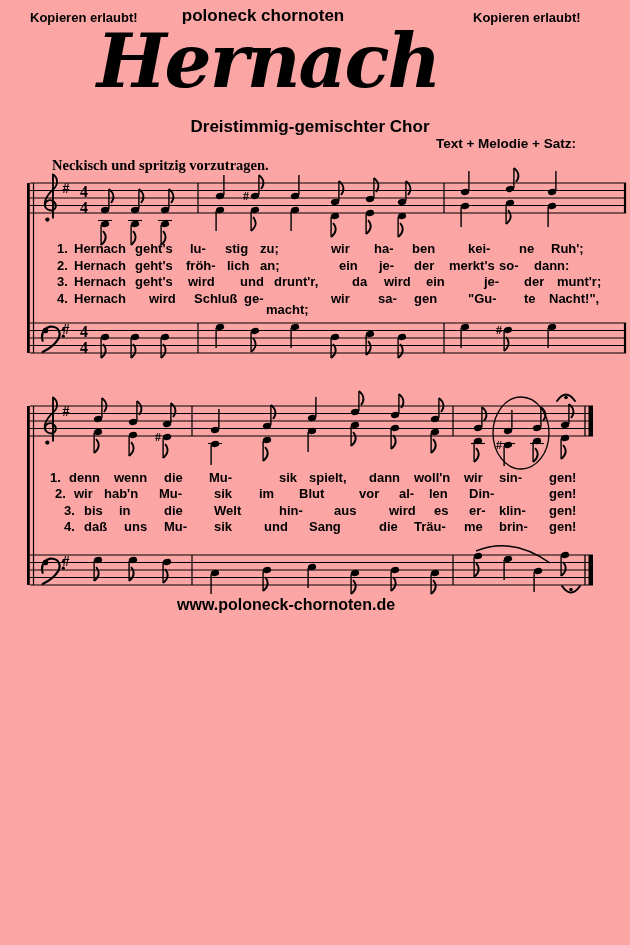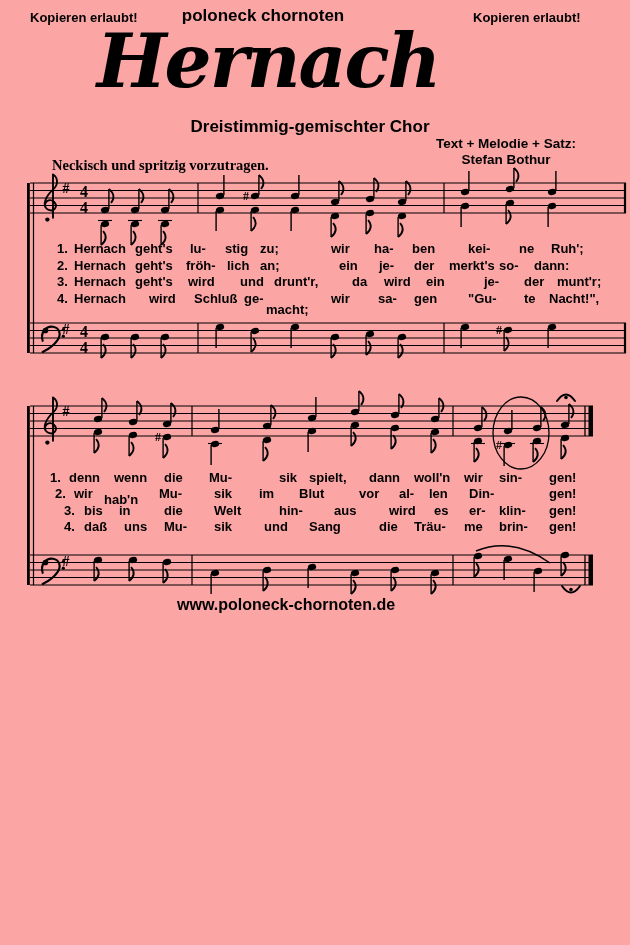--- a/index.html
+++ b/index.html
@@ -24,21 +24,20 @@
 
   <div class="abs copy" style="left:30px;top:10px">Kopieren erlaubt!</div>
   <div class="abs brand" style="left:263px;top:6px">poloneck chornoten</div>
   <div class="abs copy" style="left:473px;top:10px">Kopieren erlaubt!</div>
 
   <div class="abs title" style="left:268px;top:24px">Hernach</div>
   <div class="abs subtitle" style="left:310px;top:117px">Dreistimmig-gemischter Chor</div>
 
   <div class="abs credits" style="left:420px;top:136px">
     <div>Text + Melodie + Satz:</div>
-    <div>Stefan Bothur</div>
   </div>
 
   <div class="abs tempo" style="left:52px;top:157px">Neckisch und spritzig vorzutragen.</div>
 
   <svg id="score" width="630" height="945" viewBox="0 0 630 945">
       <rect x="27" y="183" width="2.8" height="170" fill="#000"></rect>
       <line x1="33.5" y1="183" x2="33.5" y2="353" stroke="#000" stroke-width="1.2"></line>
       <g>
         <line x1="30" y1="183" x2="626" y2="183" stroke="#000" stroke-width="1.1"></line>
         <line x1="30" y1="190.5" x2="626" y2="190.5" stroke="#000" stroke-width="1.1"></line>
@@ -547,21 +546,21 @@
       <span style="left: 209px; top: 470px;">Mu-</span>
       <span style="left: 279px; top: 470px;">sik</span>
       <span style="left: 309px; top: 470px;">spielt,</span>
       <span style="left: 369px; top: 470px;">dann</span>
       <span style="left: 414px; top: 470px;">woll'n</span>
       <span style="left: 464px; top: 470px;">wir</span>
       <span style="left: 499px; top: 470px;">sin-</span>
       <span style="left: 549px; top: 470px;">gen!</span>
       <span style="left: 55px; top: 486px;">2.</span>
       <span style="left: 74px; top: 486px;">wir</span>
-      <span style="left: 104px; top: 486px; margin-top: 6px;">hab'n</span>
+      <span style="left: 104px; top: 486px;">hab'n</span>
       <span style="left: 159px; top: 486px;">Mu-</span>
       <span style="left: 214px; top: 486px;">sik</span>
       <span style="left: 259px; top: 486px;">im</span>
       <span style="left: 299px; top: 486px;">Blut</span>
       <span style="left: 359px; top: 486px;">vor</span>
       <span style="left: 399px; top: 486px;">al-</span>
       <span style="left: 429px; top: 486px;">len</span>
       <span style="left: 469px; top: 486px;">Din-</span>
       <span style="left: 549px; top: 486px;">gen!</span>
       <span style="left: 64px; top: 503px;">3.</span>

